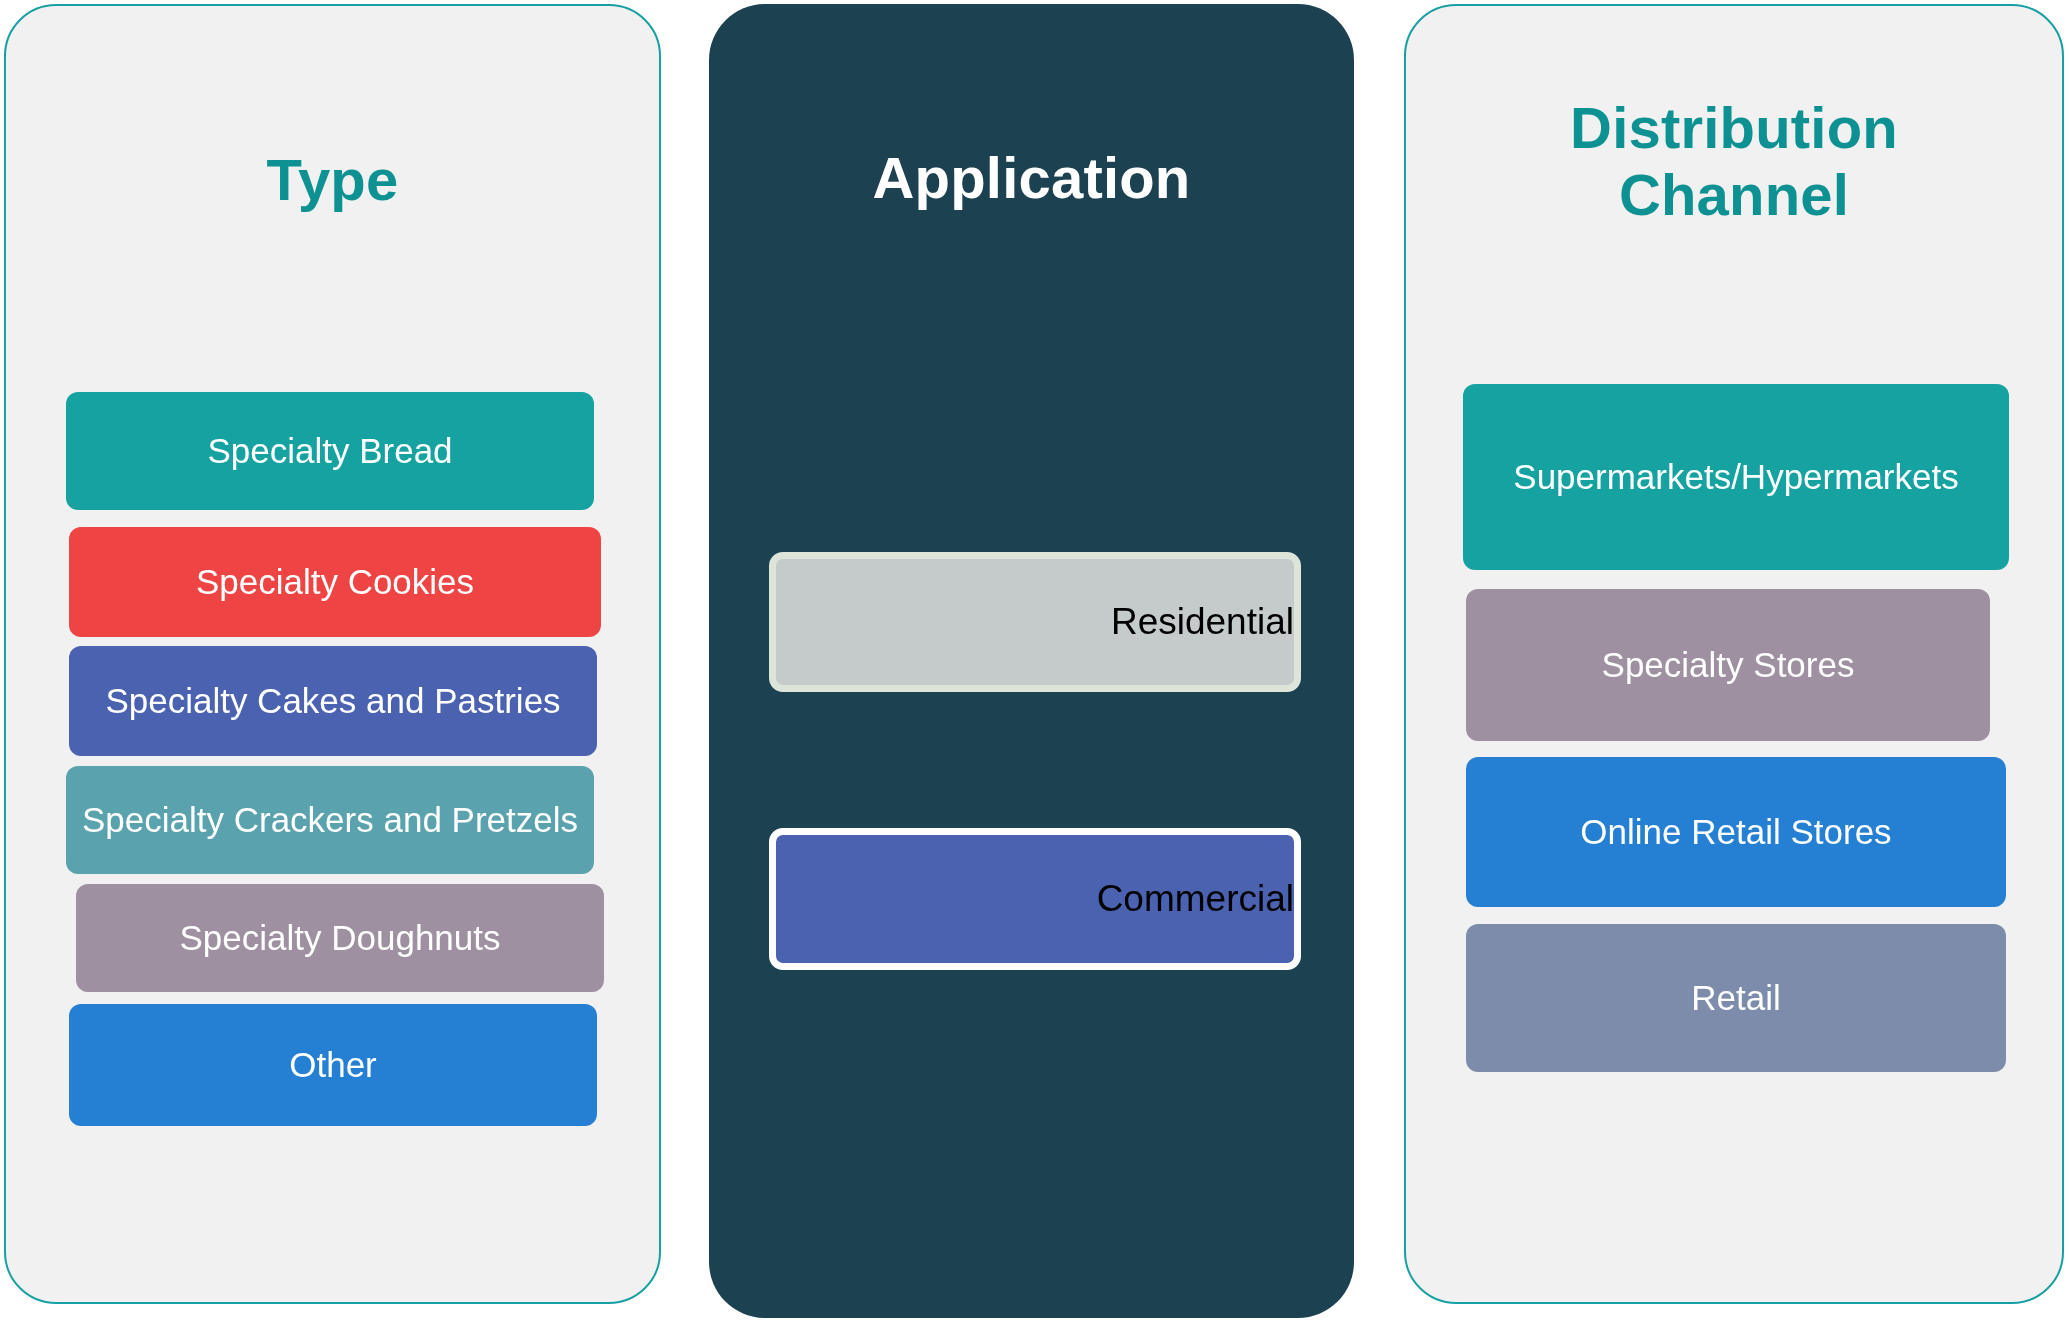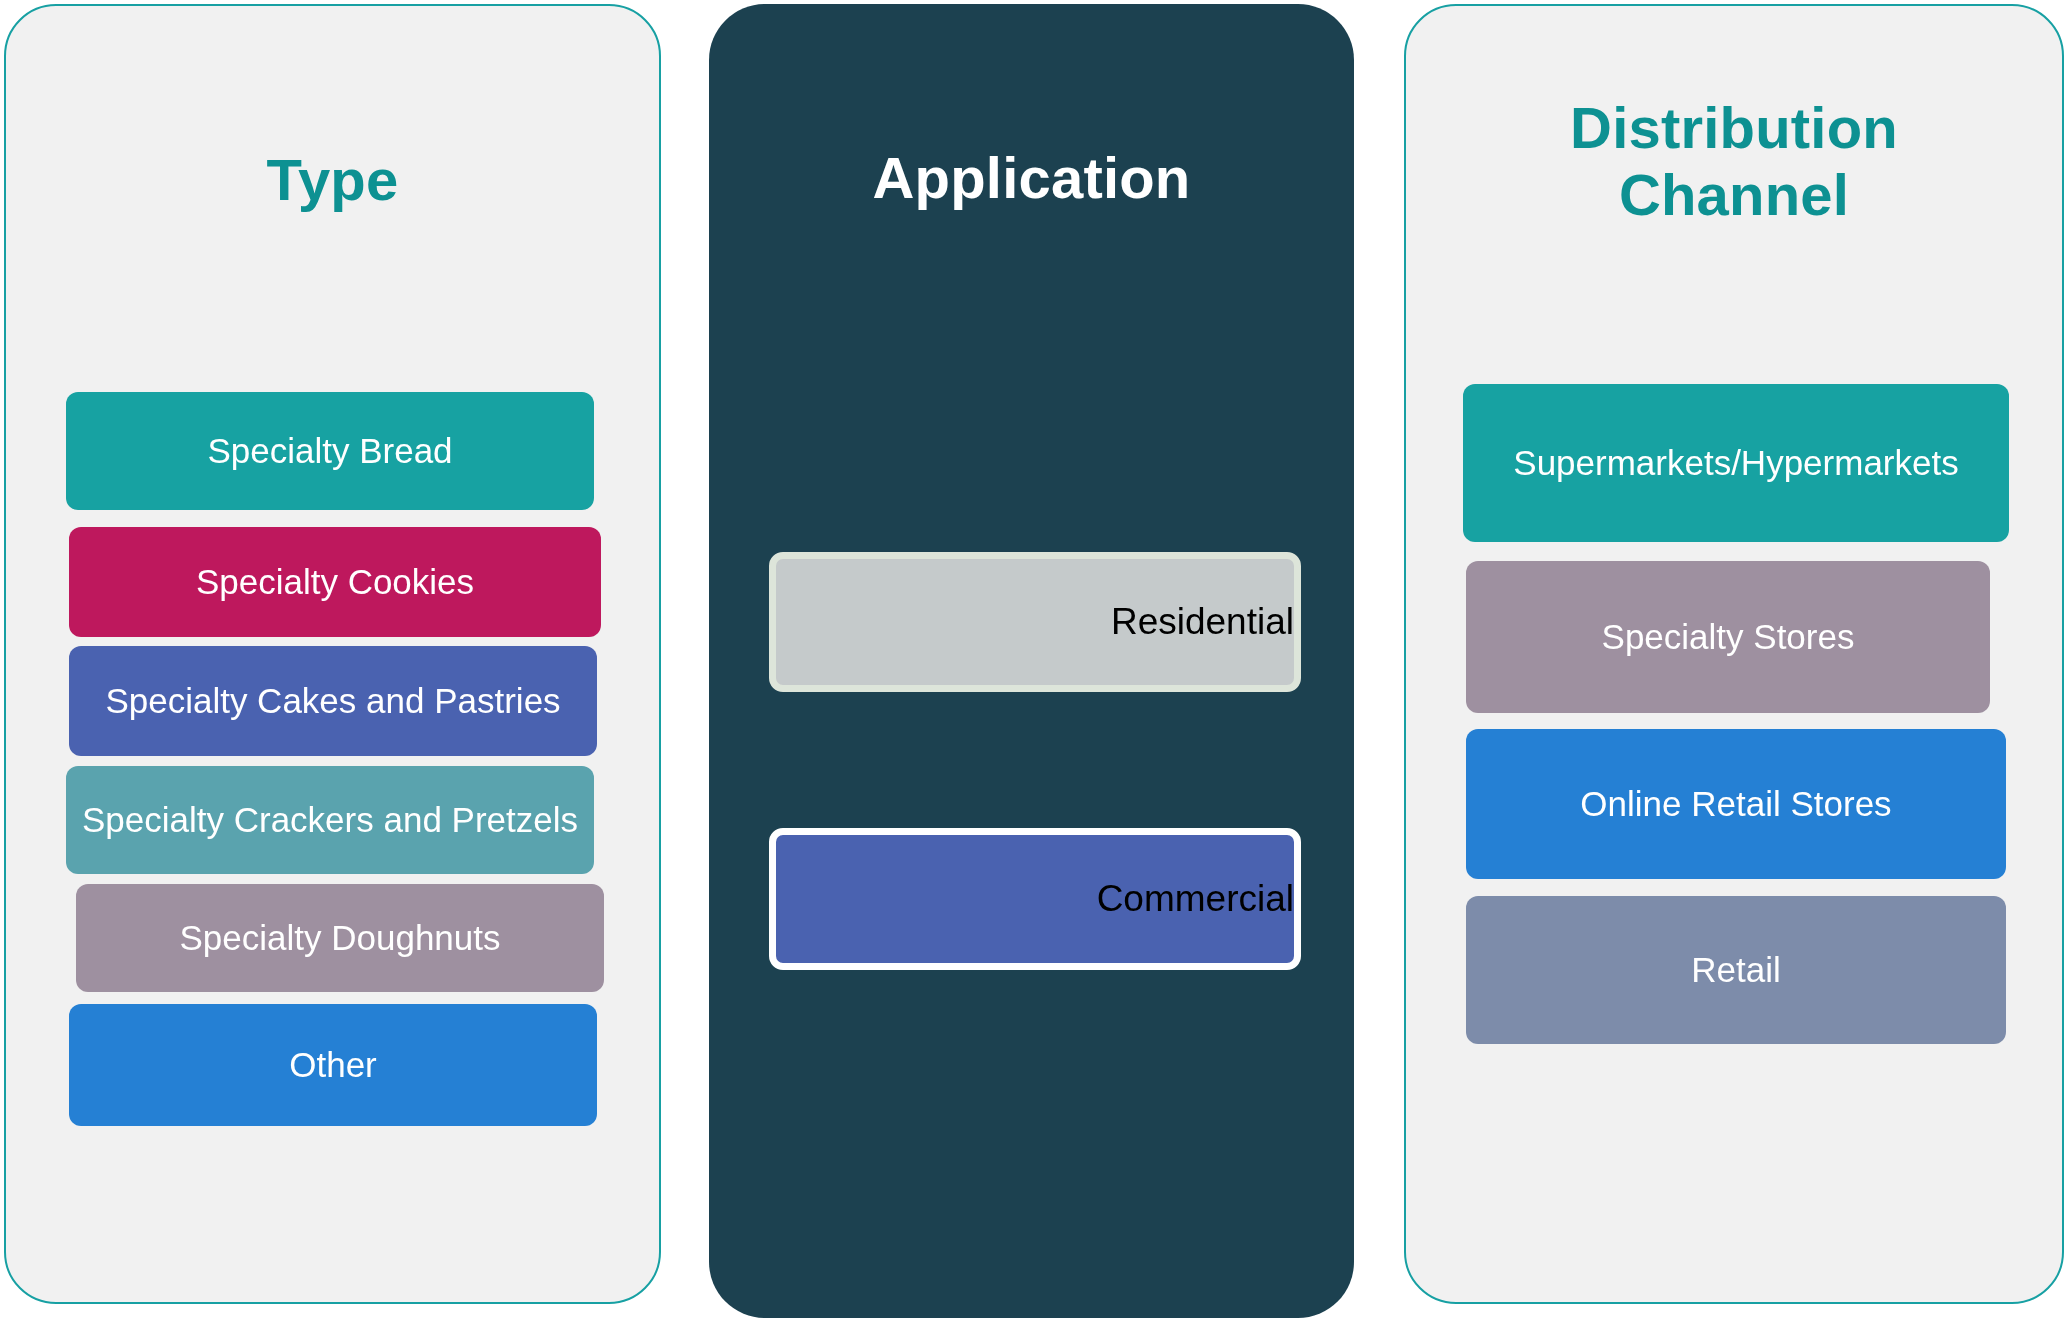--- a/index.html
+++ b/index.html
@@ -201,21 +201,21 @@
     top: 378px;
     width: 546px;
   }
 
   .list-distribution .chip {
     font-size: 35px;
   }
 
   .list-distribution .chip:nth-child(1) {
     width: 546px;
-    height: 158px;
+    height: 186px;
     margin-bottom: 19px;
   }
 
   .list-distribution .chip:nth-child(2) {
     width: 524px;
     height: 152px;
     margin-left: 3px;
     margin-bottom: 16px;
   }
 
@@ -237,21 +237,21 @@
 
 <div class="board">
 
   <section class="col col-light" id="col-type" style="background: rgb(241, 241, 241); border-color: rgb(23, 160, 163);">
     <h2 class="col-title" id="title-type" style="color: rgb(13, 145, 146);">Type</h2>
 
     <div class="list-type">
       <div class="chip" style="background: rgb(23, 162, 162); color: rgb(255, 255, 255);">
         <span>Specialty Bread</span>
       </div>
-      <div class="chip" style="background: #be185d; color: rgb(255, 255, 255);">
+      <div class="chip" style="background: #ef4444; color: rgb(255, 255, 255);">
         <span>Specialty Cookies</span>
       </div>
       <div class="chip" style="background: rgb(74, 98, 176); color: rgb(255, 255, 255);">
         <span>Specialty Cakes and Pastries</span>
       </div>
       <div class="chip" style="background: rgb(90, 163, 174); color: rgb(255, 255, 255);">
         <span>Specialty Crackers and Pretzels</span>
       </div>
       <div class="chip" style="background: rgb(158, 144, 160); color: rgb(255, 255, 255);">
         <span>Specialty Doughnuts</span>

